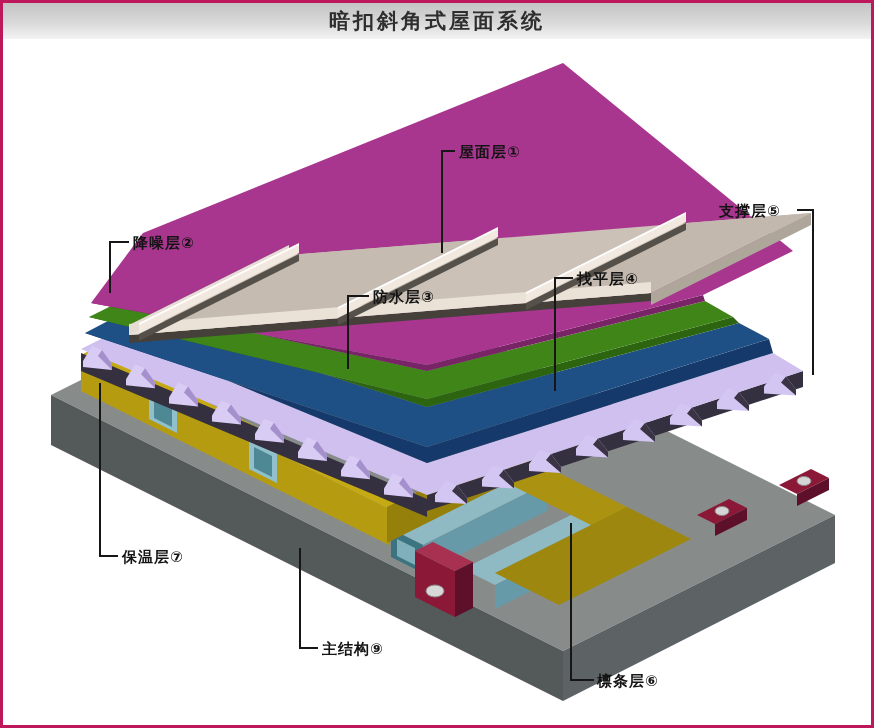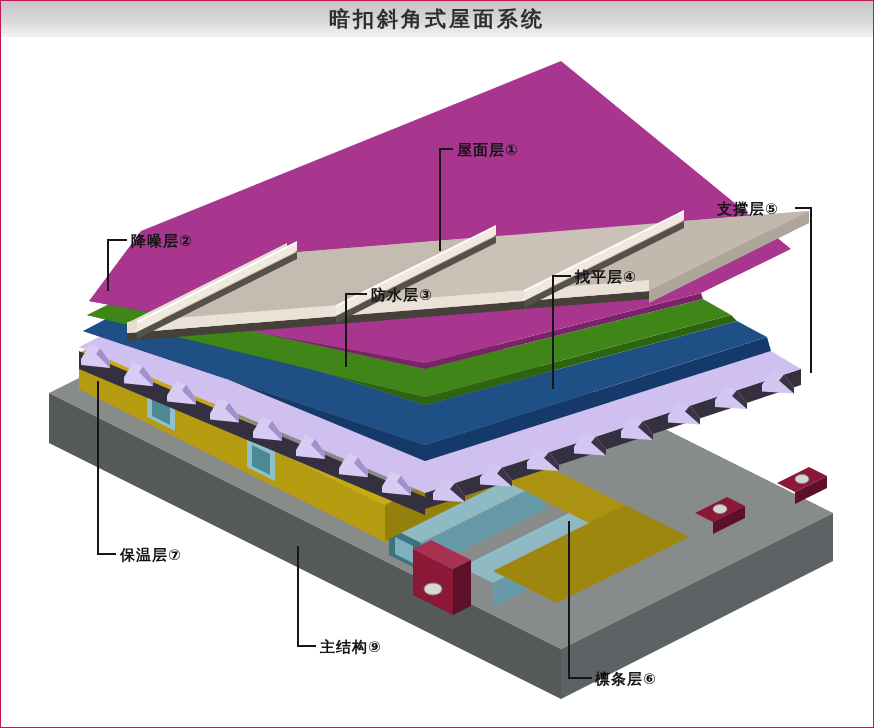--- a/index.html
+++ b/index.html
@@ -1,19 +1,19 @@
 <!DOCTYPE html>
 <html><head>
 <meta charset="utf-8">
 <style>
   html,body{margin:0;padding:0;background:#ffffff;}
   .frame{
     position:relative;width:874px;height:728px;
     background:#ffffff;box-sizing:border-box;
-    border:1px solid #be185d;
+    border:3px solid #be185d;
     font-family:"Liberation Sans","DejaVu Sans",sans-serif;
     overflow:hidden;
   }
   .titlebar{
     position:absolute;top:0;left:0;width:100%;height:36px;
     background:linear-gradient(to bottom,#c4c4c4 0%,#d9d9d9 55%,#f3f3f3 100%);
     display:flex;align-items:center;justify-content:center;
   }
   .titlebar .title{
     font-size:21px;font-weight:bold;color:#2e2e2e;letter-spacing:3px;

